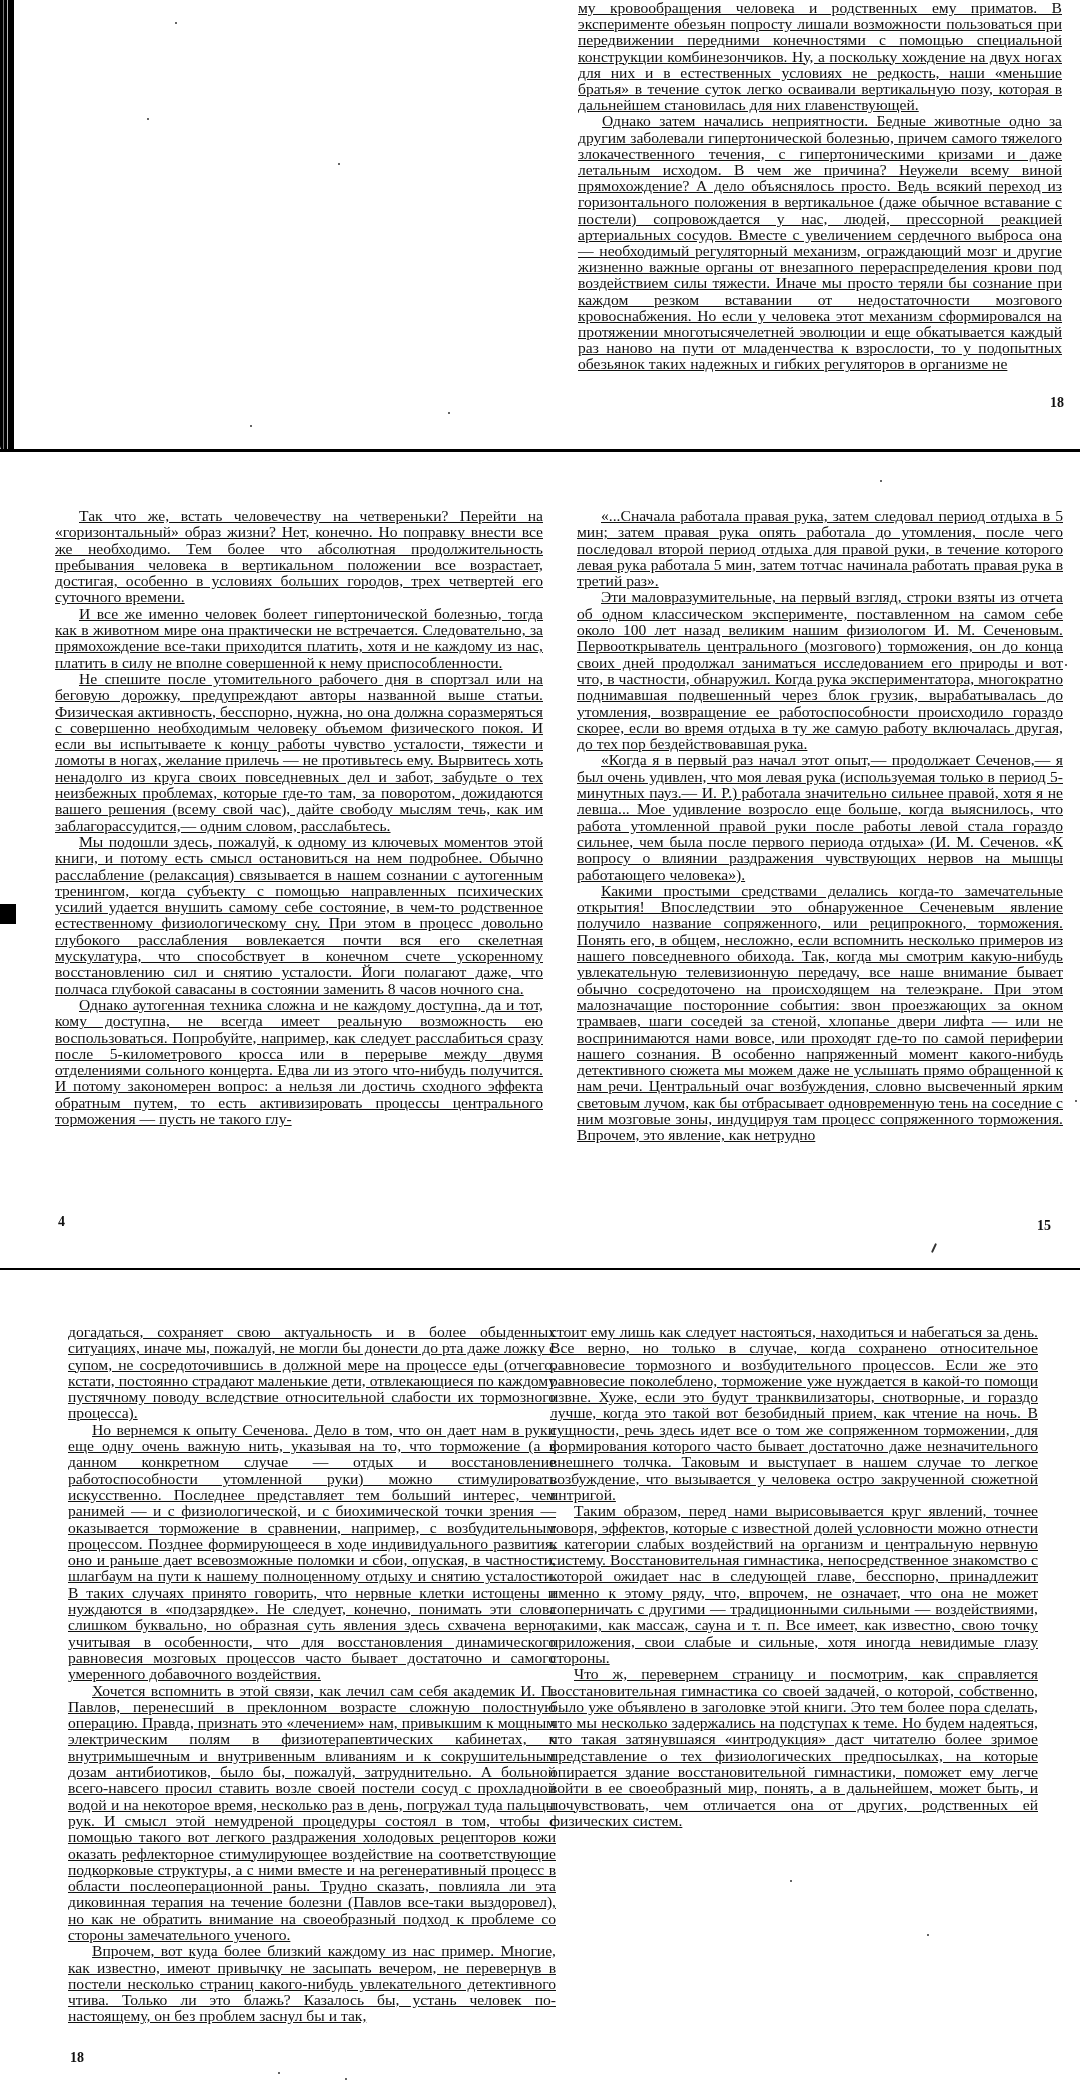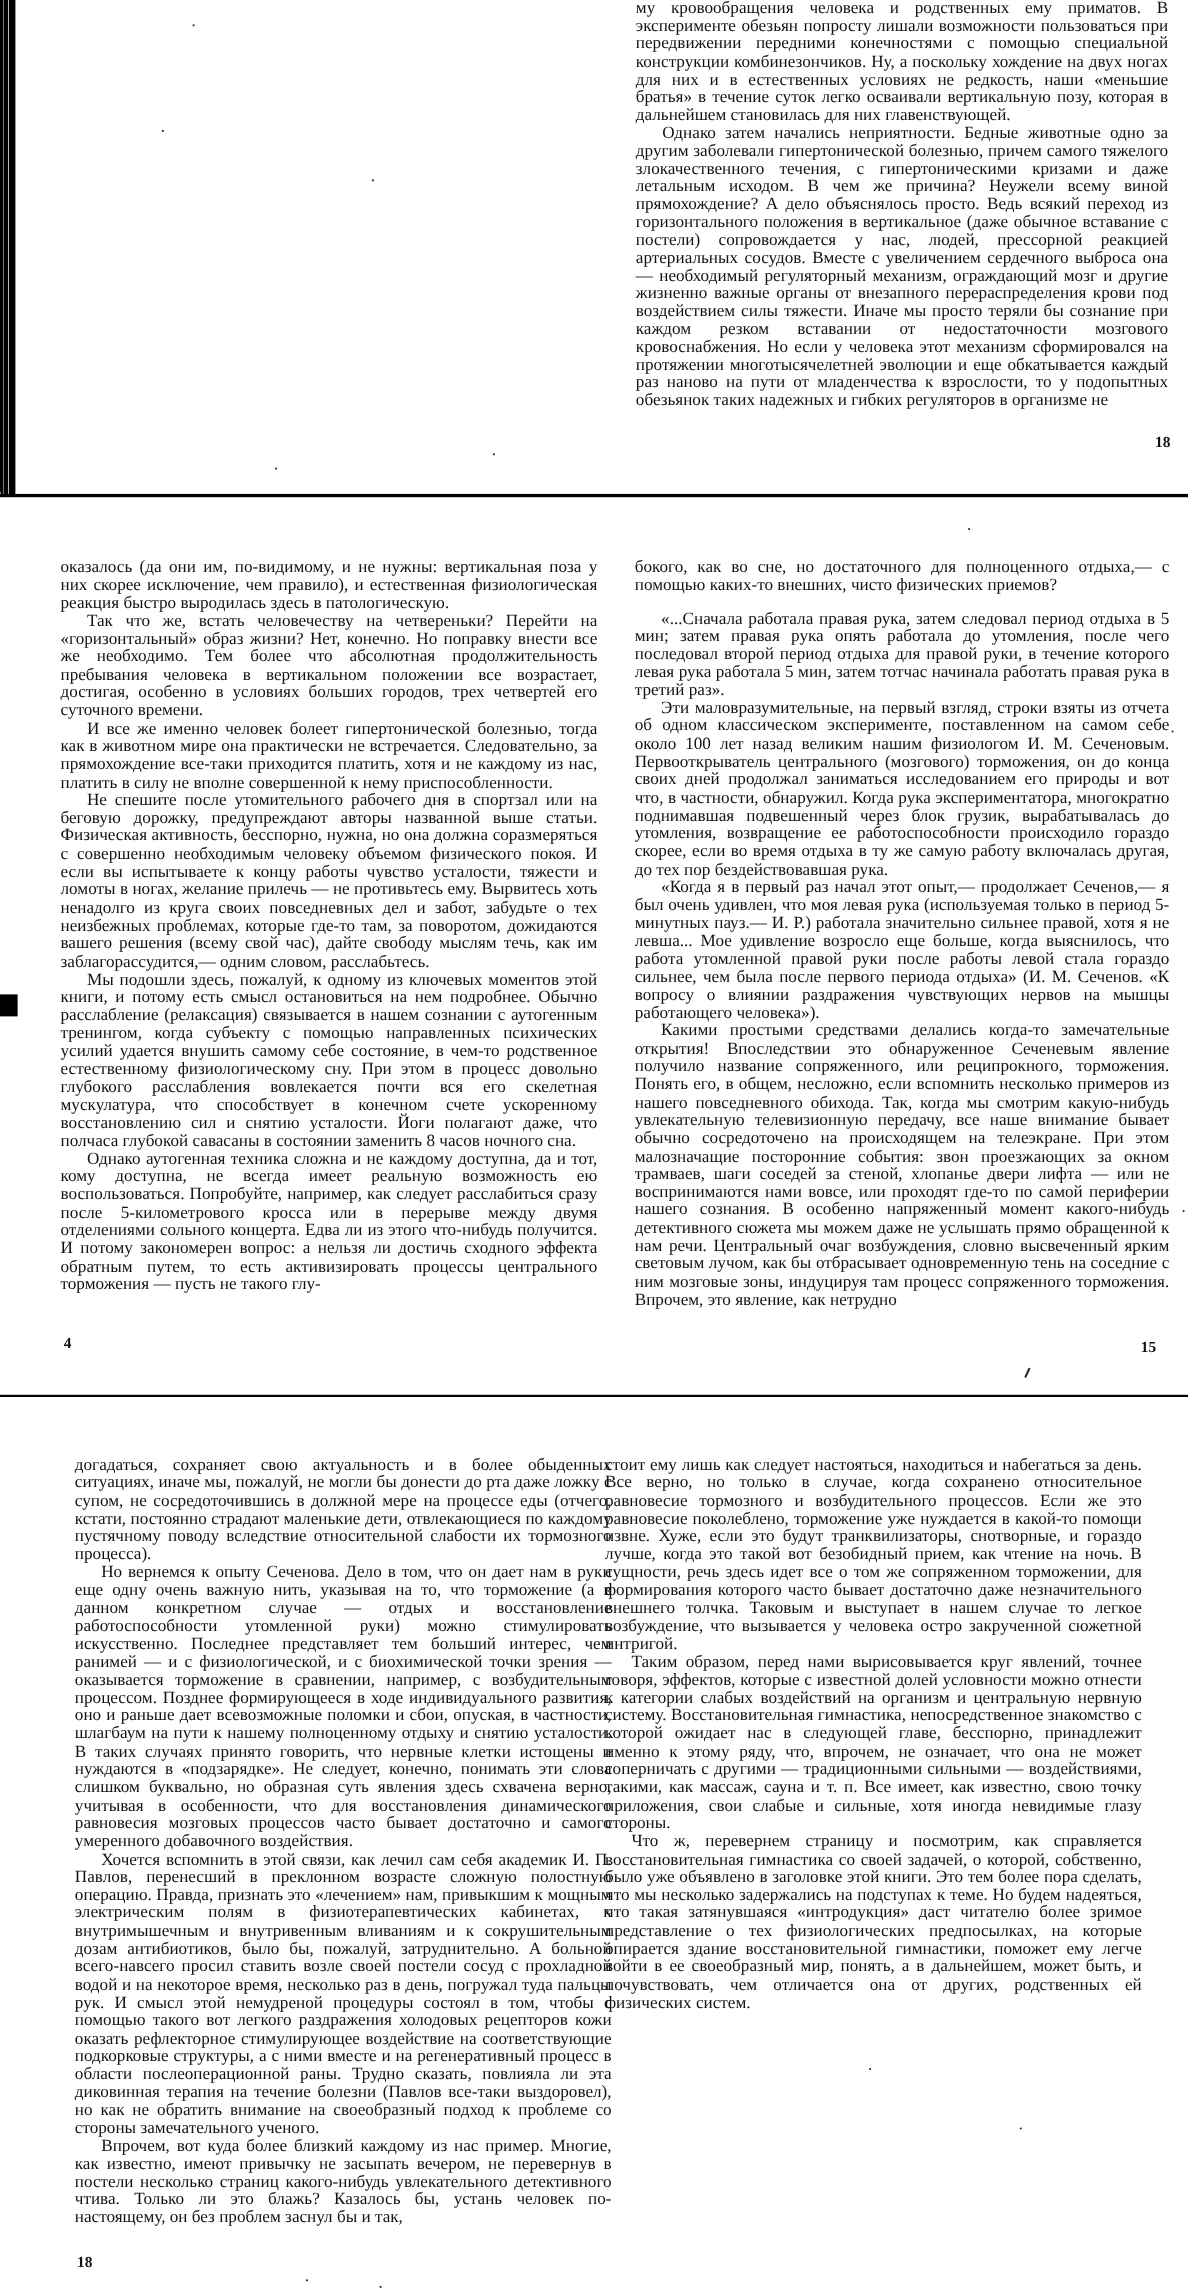--- a/index.html
+++ b/index.html
@@ -10,21 +10,21 @@
   .strip-2 { top: 452px; height: 818px; }
   .strip-3 { top: 1270px; height: 1048px; }
   .divider { position: absolute; left: 0; width: 1080px; height: 6px; background: #000; }
   .div-1 { top: 449px; }
   .div-2 { top: 1268px; }
   .spine { position: absolute; left: 0; background: #000; }
   .spine-1 { top: 0; width: 14px; height: 452px;
              background: repeating-linear-gradient(90deg,#000 0 3px,#777 3px 4px,#000 4px 7px,#bbb 7px 8px,#000 8px 14px); border-bottom-left-radius: 6px; }
   .spine-2 { top: 452px; width: 16px; height: 20px; }
   .page { position: absolute; box-sizing: border-box; }
-  .page p { margin: 0; text-align: justify; font-size: 15.6px; line-height: 16.3px; }
+  .page p { margin: 0; text-align: justify; font-size: 15.6px; line-height: 16.3px; text-decoration: underline; }
   .page p.indent { text-indent: 24px; }
   .page p.lead { margin-bottom: 14px; }
   .pnum { position: absolute; font-size: 14px; font-weight: bold; }
   
   .p15 { left: 578px; top: 0px; width: 484px; }
   .p15 p { line-height: 16.2px; }
   .p15-num { left: 1050px; top: 395px; }
   
   .p16 { left: 55px; top: 56px; width: 488px; }
   .p16-num { left: 58px; top: 762px; }
@@ -47,31 +47,29 @@
     <p>му кровообращения человека и родственных ему приматов. В эксперименте обезьян попросту лишали возможности пользоваться при передвижении передними конечностями с помощью специальной конструкции комбинезончиков. Ну, а поскольку хождение на двух ногах для них и в естественных условиях не редкость, наши «меньшие братья» в течение суток легко осваивали вертикальную позу, которая в дальнейшем становилась для них главенствующей.</p>
     <p class="indent">Однако затем начались неприятности. Бедные животные одно за другим заболевали гипертонической болезнью, причем самого тяжелого злокачественного течения, с гипертоническими кризами и даже летальным исходом. В чем же причина? Неужели всему виной прямохождение? А дело объяснялось просто. Ведь всякий переход из горизонтального положения в вертикальное (даже обычное вставание с постели) сопровождается у нас, людей, прессорной реакцией артериальных сосудов. Вместе с увеличением сердечного выброса она — необходимый регуляторный механизм, ограждающий мозг и другие жизненно важные органы от внезапного перераспределения крови под воздействием силы тяжести. Иначе мы просто теряли бы сознание при каждом резком вставании от недостаточности мозгового кровоснабжения. Но если у человека этот механизм сформировался на протяжении многотысячелетней эволюции и еще обкатывается каждый раз наново на пути от младенчества к взрослости, то у подопытных обезьянок таких надежных и гибких регуляторов в организме не</p>
   </div>
   <div class="pnum p15-num">18</div>
 </div>
 <div class="divider div-1"></div>
 
 <div class="strip strip-2">
   <div class="spine spine-2"></div>
   <div class="page p16">
-    <p>оказалось (да они им, по-видимому, и не нужны: вертикальная поза у них скорее исключение, чем правило), и естественная физиологическая реакция быстро выродилась здесь в патологическую.</p>
     <p class="indent">Так что же, встать человечеству на четвереньки? Перейти на «горизонтальный» образ жизни? Нет, конечно. Но поправку внести все же необходимо. Тем более что абсолютная продолжительность пребывания человека в вертикальном положении все возрастает, достигая, особенно в условиях больших городов, трех четвертей его суточного времени.</p>
     <p class="indent">И все же именно человек болеет гипертонической болезнью, тогда как в животном мире она практически не встречается. Следовательно, за прямохождение все-таки приходится платить, хотя и не каждому из нас, платить в силу не вполне совершенной к нему приспособленности.</p>
     <p class="indent">Не спешите после утомительного рабочего дня в спортзал или на беговую дорожку, предупреждают авторы названной выше статьи. Физическая активность, бесспорно, нужна, но она должна соразмеряться с совершенно необходимым человеку объемом физического покоя. И если вы испытываете к концу работы чувство усталости, тяжести и ломоты в ногах, желание прилечь — не противьтесь ему. Вырвитесь хоть ненадолго из круга своих повседневных дел и забот, забудьте о тех неизбежных проблемах, которые где-то там, за поворотом, дожидаются вашего решения (всему свой час), дайте свободу мыслям течь, как им заблагорассудится,— одним словом, расслабьтесь.</p>
     <p class="indent">Мы подошли здесь, пожалуй, к одному из ключевых моментов этой книги, и потому есть смысл остановиться на нем подробнее. Обычно расслабление (релаксация) связывается в нашем сознании с аутогенным тренингом, когда субъекту с помощью направленных психических усилий удается внушить самому себе состояние, в чем-то родственное естественному физиологическому сну. При этом в процесс довольно глубокого расслабления вовлекается почти вся его скелетная мускулатура, что способствует в конечном счете ускоренному восстановлению сил и снятию усталости. Йоги полагают даже, что полчаса глубокой савасаны в состоянии заменить 8 часов ночного сна.</p>
     <p class="indent">Однако аутогенная техника сложна и не каждому доступна, да и тот, кому доступна, не всегда имеет реальную возможность ею воспользоваться. Попробуйте, например, как следует расслабиться сразу после 5-километрового кросса или в перерыве между двумя отделениями сольного концерта. Едва ли из этого что-нибудь получится. И потому закономерен вопрос: а нельзя ли достичь сходного эффекта обратным путем, то есть активизировать процессы центрального торможения — пусть не такого глу-</p>
   </div>
   <div class="pnum p16-num">4</div>
 
   <div class="page p17">
-    <p class="lead">бокого, как во сне, но достаточного для полноценного отдыха,— с помощью каких-то внешних, чисто физических приемов?</p>
     <p class="indent">«...Сначала работала правая рука, затем следовал период отдыха в 5 мин; затем правая рука опять работала до утомления, после чего последовал второй период отдыха для правой руки, в течение которого левая рука работала 5 мин, затем тотчас начинала работать правая рука в третий раз».</p>
     <p class="indent">Эти маловразумительные, на первый взгляд, строки взяты из отчета об одном классическом эксперименте, поставленном на самом себе около 100 лет назад великим нашим физиологом И. М. Сеченовым. Первооткрыватель центрального (мозгового) торможения, он до конца своих дней продолжал заниматься исследованием его природы и вот что, в частности, обнаружил. Когда рука экспериментатора, многократно поднимавшая подвешенный через блок грузик, вырабатывалась до утомления, возвращение ее работоспособности происходило гораздо скорее, если во время отдыха в ту же самую работу включалась другая, до тех пор бездействовавшая рука.</p>
     <p class="indent">«Когда я в первый раз начал этот опыт,— продолжает Сеченов,— я был очень удивлен, что моя левая рука (используемая только в период 5-минутных пауз.— И. Р.) работала значительно сильнее правой, хотя я не левша... Мое удивление возросло еще больше, когда выяснилось, что работа утомленной правой руки после работы левой стала гораздо сильнее, чем была после первого периода отдыха» (И. М. Сеченов. «К вопросу о влиянии раздражения чувствующих нервов на мышцы работающего человека»).</p>
     <p class="indent">Какими простыми средствами делались когда-то замечательные открытия! Впоследствии это обнаруженное Сеченевым явление получило название сопряженного, или реципрокного, торможения. Понять его, в общем, несложно, если вспомнить несколько примеров из нашего повседневного обихода. Так, когда мы смотрим какую-нибудь увлекательную телевизионную передачу, все наше внимание бывает обычно сосредоточено на происходящем на телеэкране. При этом малозначащие посторонние события: звон проезжающих за окном трамваев, шаги соседей за стеной, хлопанье двери лифта — или не воспринимаются нами вовсе, или проходят где-то по самой периферии нашего сознания. В особенно напряженный момент какого-нибудь детективного сюжета мы можем даже не услышать прямо обращенной к нам речи. Центральный очаг возбуждения, словно высвеченный ярким световым лучом, как бы отбрасывает одновременную тень на соседние с ним мозговые зоны, индуцируя там процесс сопряженного торможения. Впрочем, это явление, как нетрудно</p>
   </div>
   <div class="pnum p17-num">15</div>
 </div>
 <div class="divider div-2"></div>
 
 <div class="strip strip-3">

